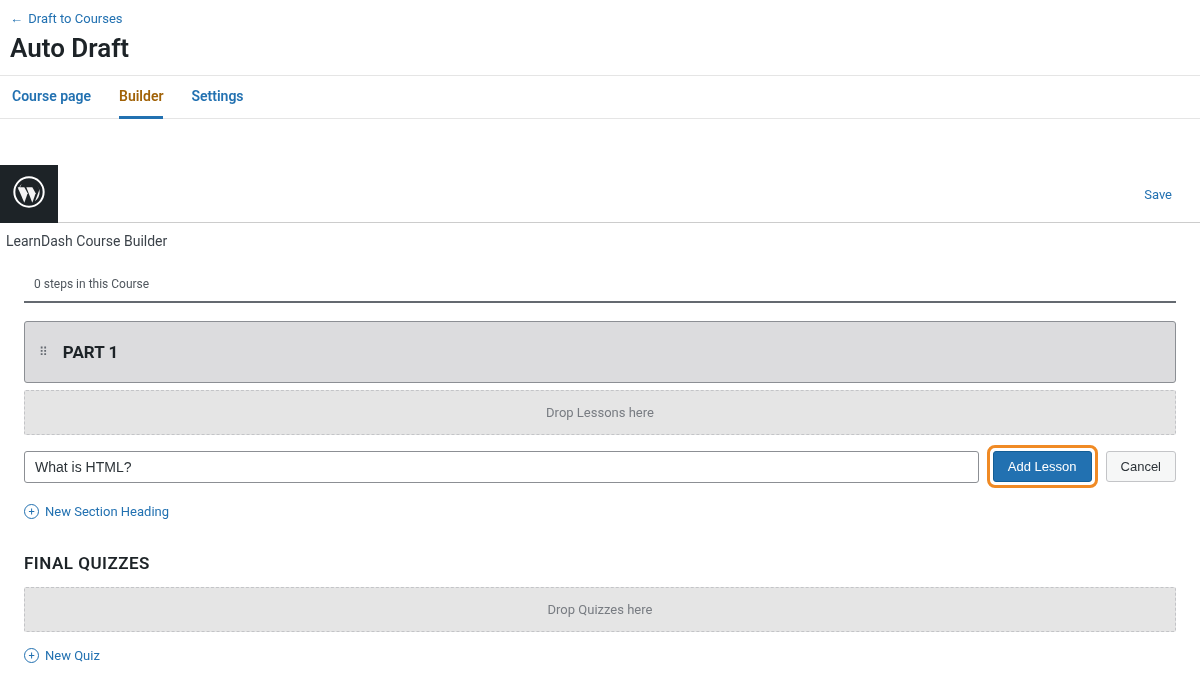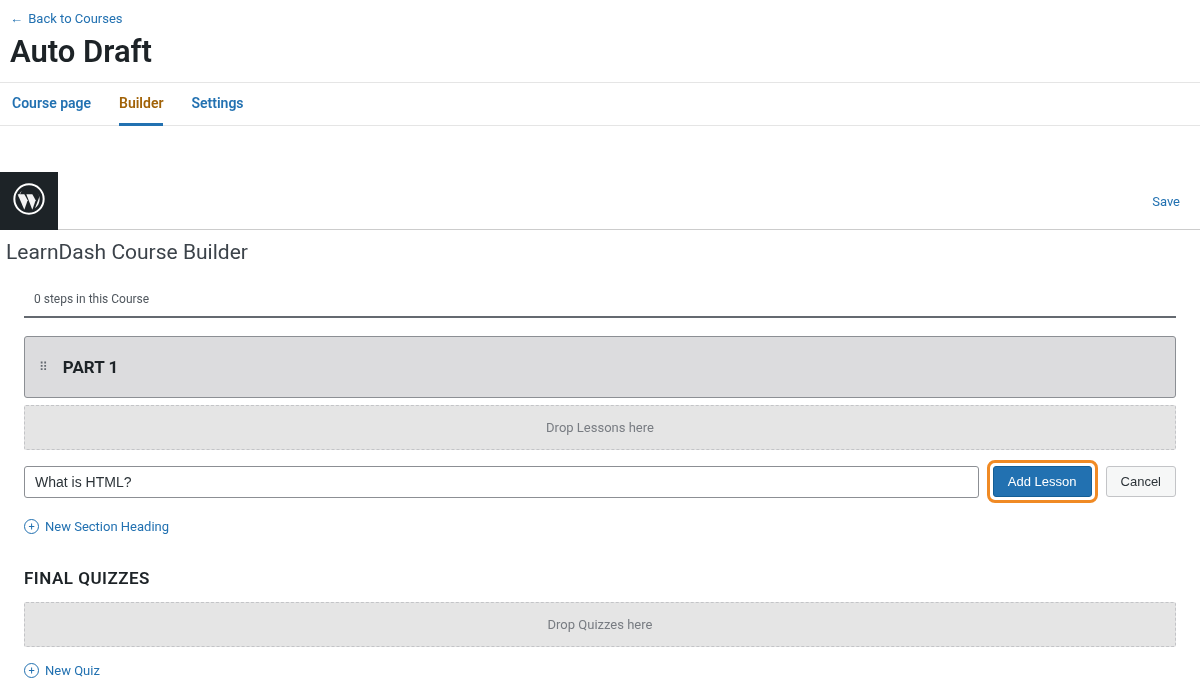--- a/index.html
+++ b/index.html
@@ -8,21 +8,21 @@
     color: #1d2327;
     background: #fff;
     width: 1200px;
   }
   a { color: #0073aa; text-decoration: none; }
 
   
   .top-wrap { padding: 8px 10px 0 10px; border-bottom: 1px solid #e5e5e5; }
   .back-link { font-size: 13px; color: #2271b1; }
   .back-link .arr { margin-right: 2px; }
-  .page-title { font-size: 31px; font-weight: 600; margin: 6px 0 12px 0; }
+  .page-title { font-size: 26px; font-weight: 600; margin: 6px 0 12px 0; }
 
   
   .tabs { display: flex; border-bottom: 1px solid #e5e5e5; padding: 0 12px; }
   .tab {
     font-size: 14px;
     font-weight: 600;
     color: #2271b1;
     padding: 12px 0;
     margin-right: 28px;
     cursor: pointer;
@@ -41,28 +41,28 @@
     border-bottom: 1px solid #ccc;
     height: 58px;
   }
   .wp-square {
     width: 58px; height: 58px;
     background: #1d2327;
     display: flex; align-items: center; justify-content: center;
   }
   .wp-square svg { width: 32px; height: 32px; }
   .save-link {
-    position: absolute; right: 20px; top: 22px;
+    position: absolute; right: 28px; top: 22px;
     font-size: 13px; color: #2271b1; cursor: pointer;
   }
 
   
   .builder-title-row {
     padding: 10px 8px 10px 6px;
-    font-size: 21px;
+    font-size: 14px;
     color: #3c434a;
   }
 
   .content { padding: 0 24px 20px 24px; }
 
   .steps-row {
     font-size: 12px;
     color: #50575e;
     padding: 18px 10px 10px 10px;
     border-bottom: 2px solid #646970;
@@ -162,21 +162,21 @@
     color: #1d2327;
   }
 
 </style>
 </head>
 <body>
 
 <div class="top-wrap">
   <a href="#" class="back-link">
     <span class="arr">←</span>
-    <span>Back to Courses</span>
+    <span>Draft to Courses</span>
   </a>
   <h1 class="page-title">Auto Draft</h1>
 </div>
 
 <div class="tabs">
   <div class="tab">Course page</div>
   <div class="tab active">Builder</div>
   <div class="tab">Settings</div>
 </div>
 

